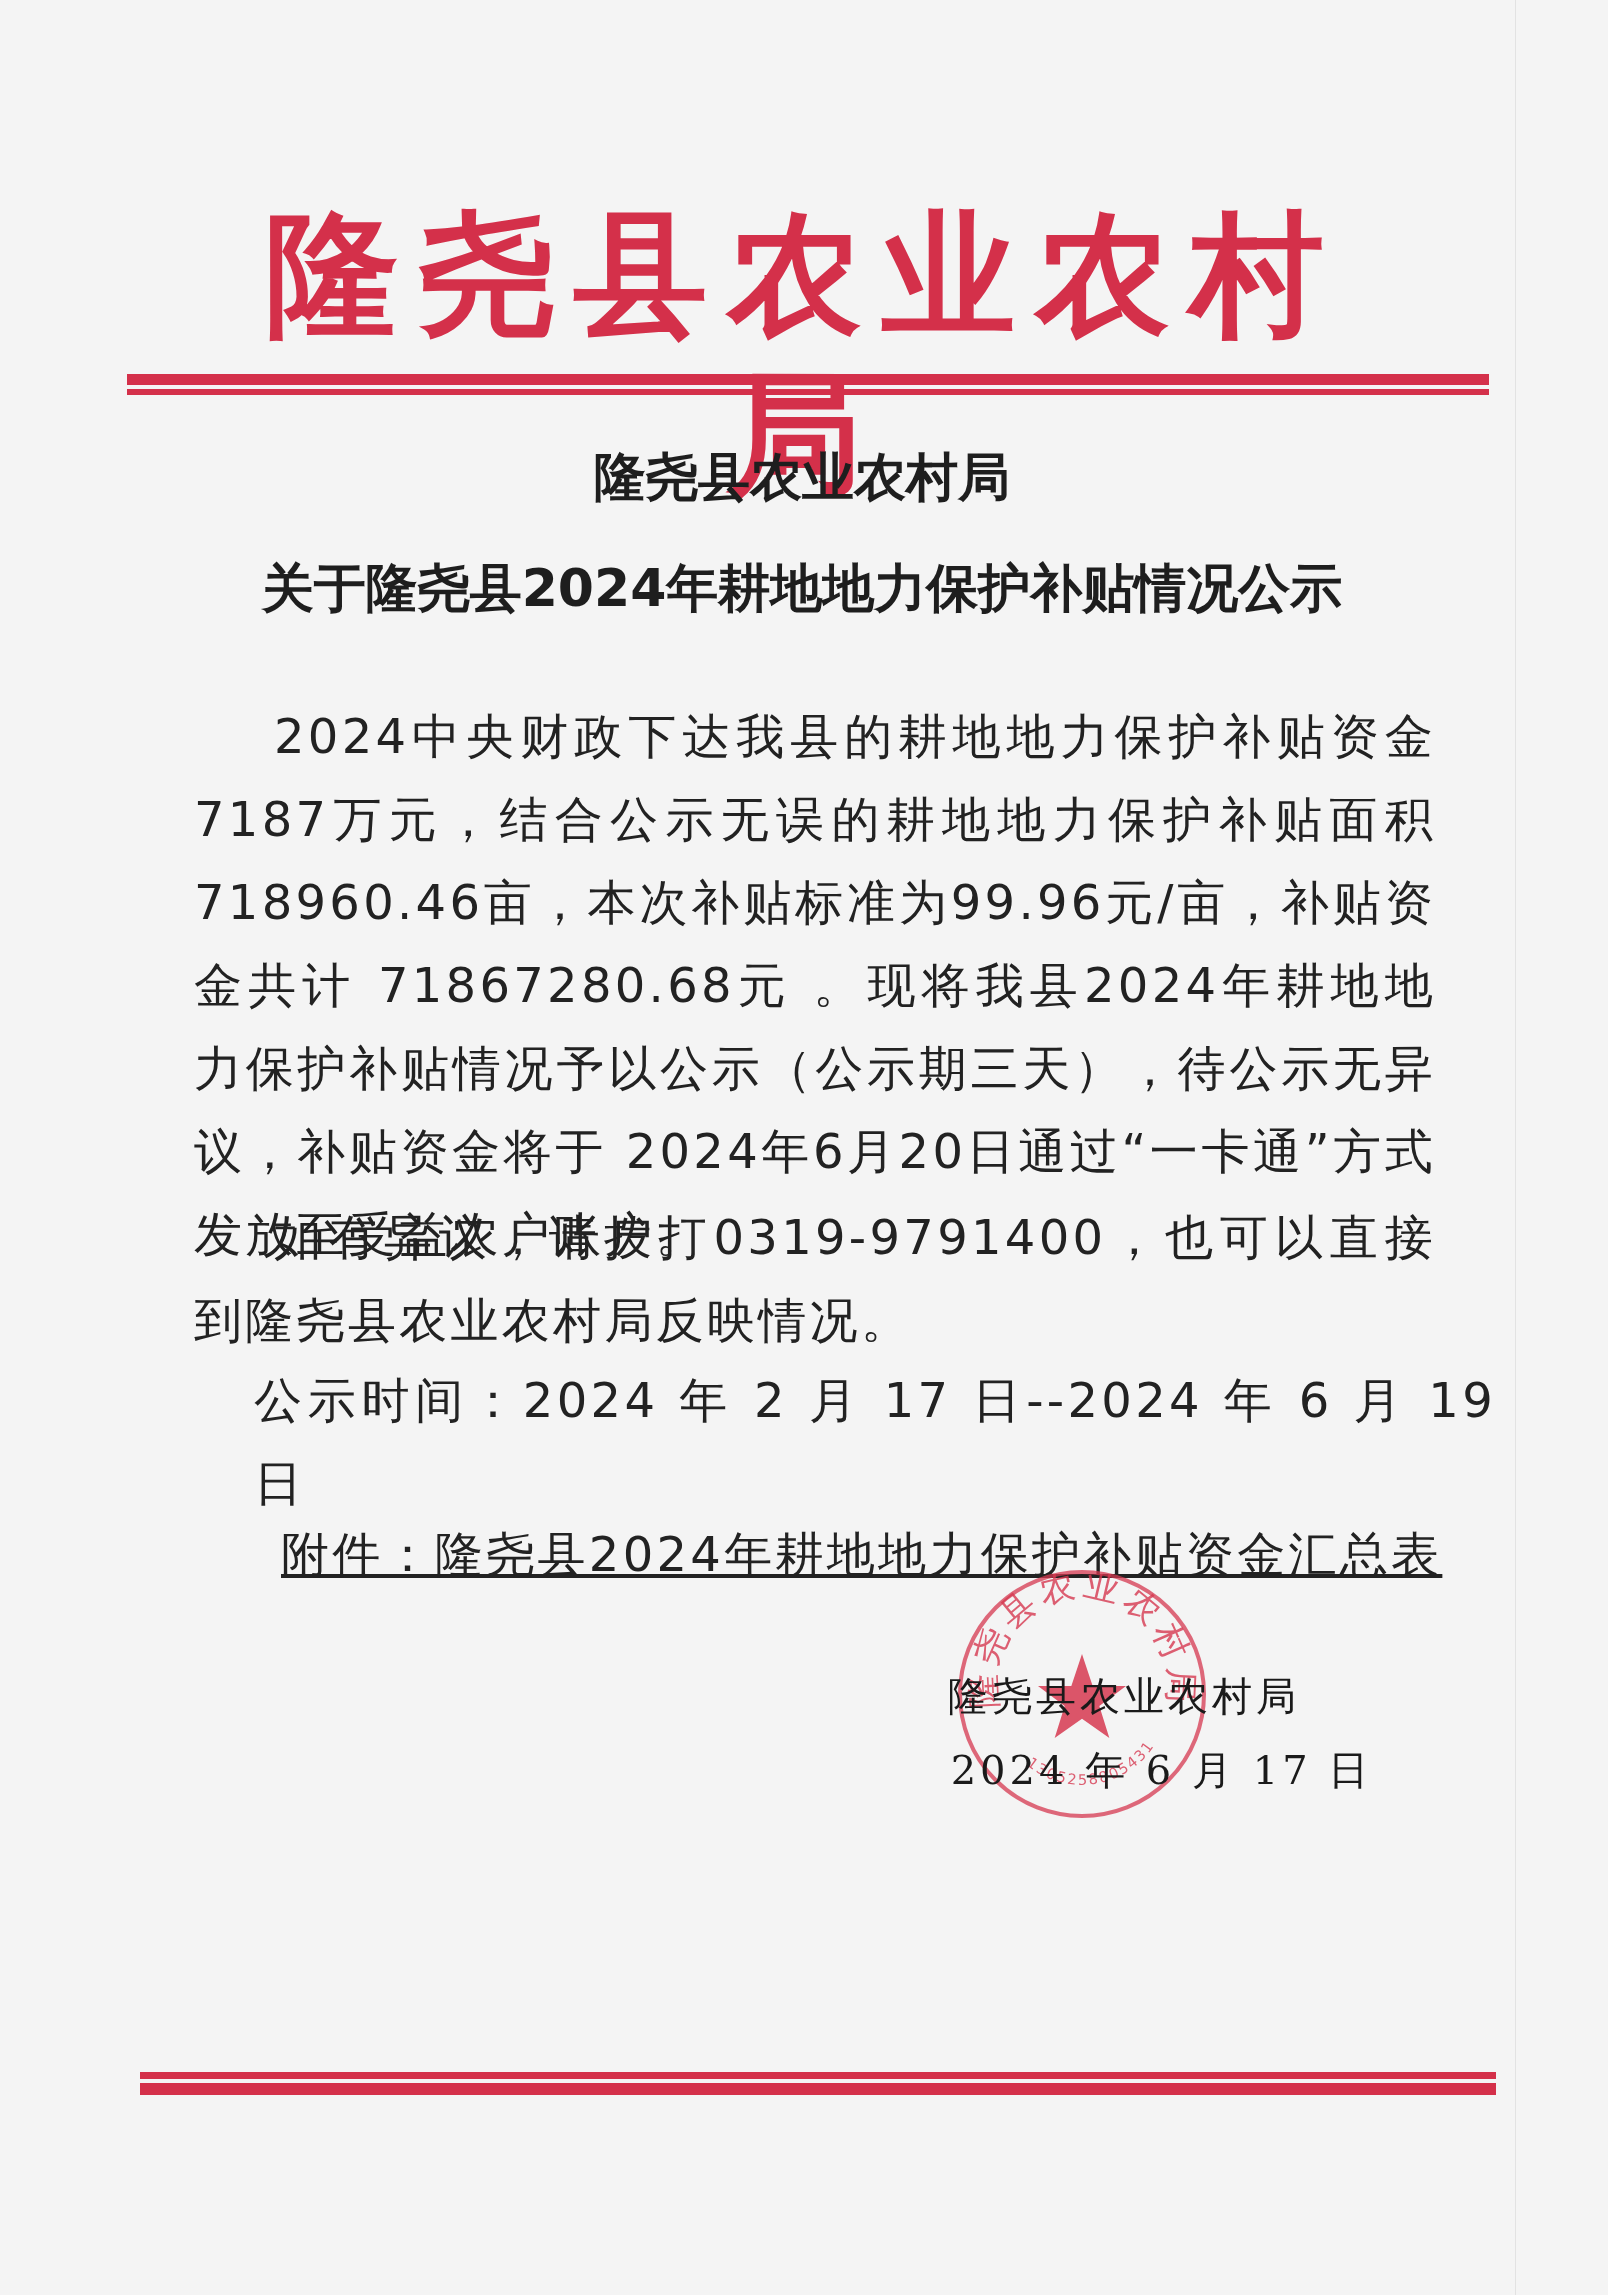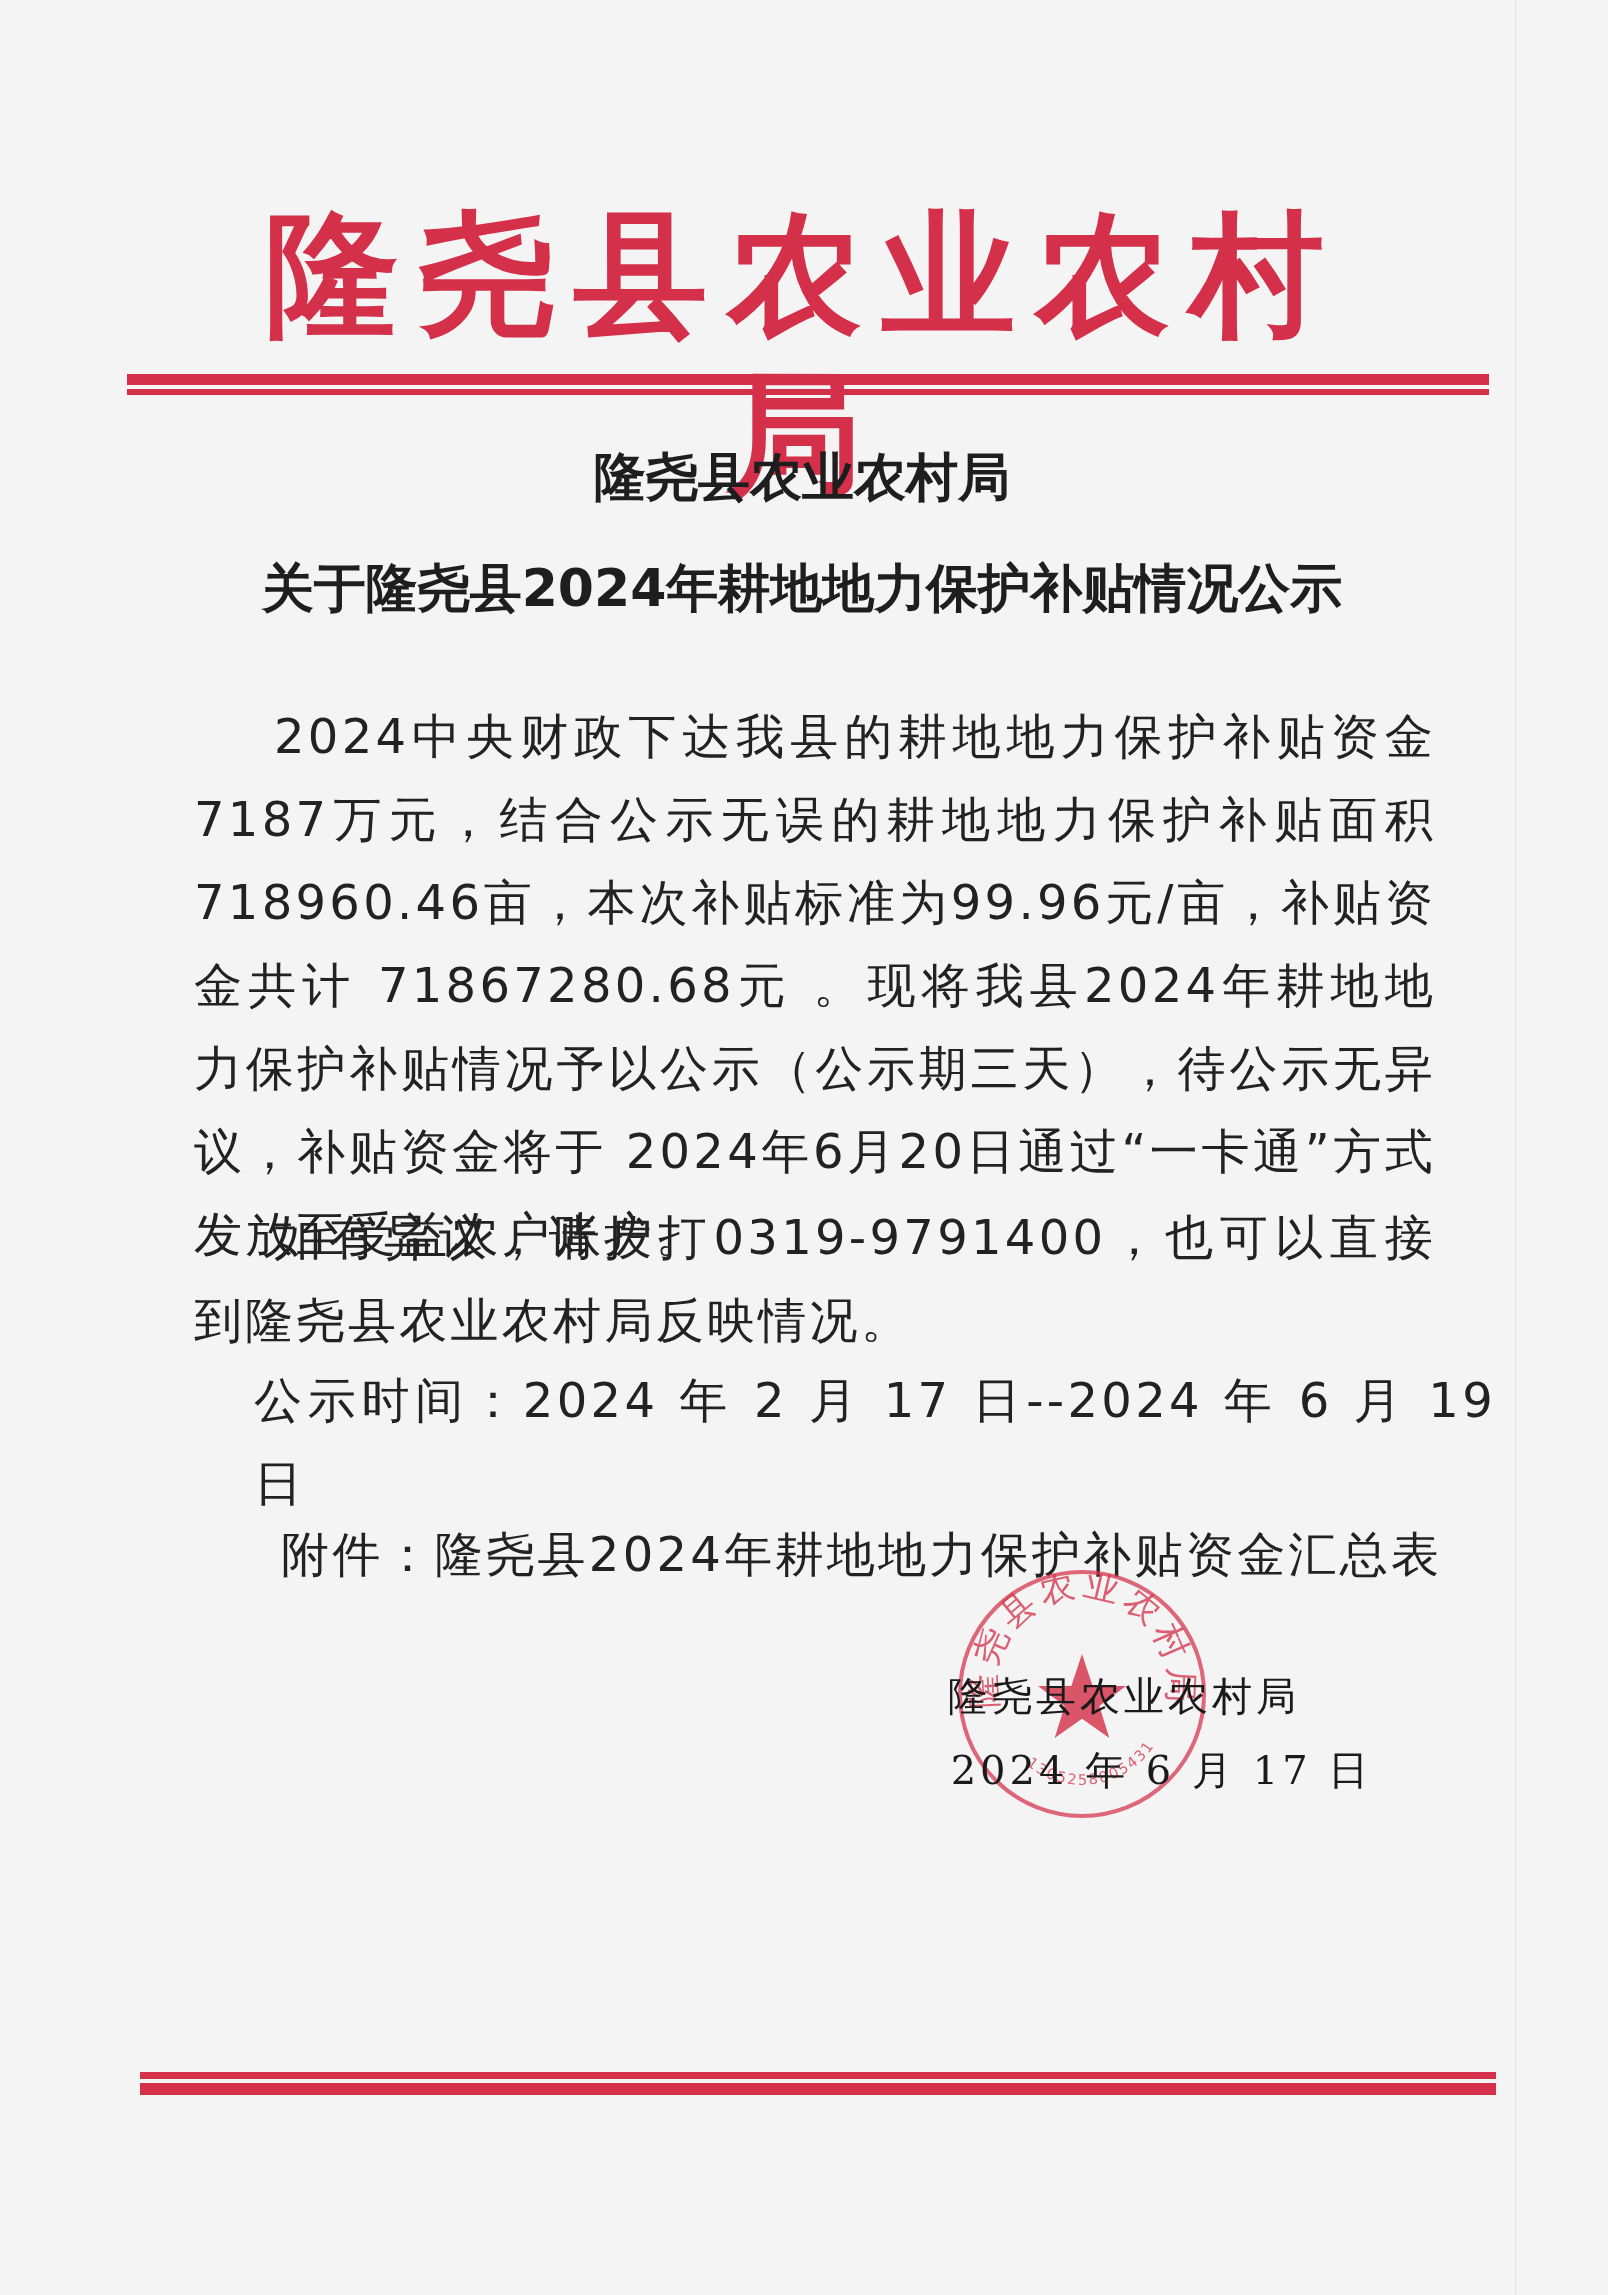--- a/index.html
+++ b/index.html
@@ -51,21 +51,21 @@
     position: absolute; left: 194px; width: 1242px;
     font-family: "DejaVu Sans", "Liberation Sans", sans-serif;
     font-size: 48px; line-height: 83px;
     letter-spacing: 3.3px;
     color: #222;
     text-align: justify;
   }
   .para-1 { top: 695px; text-indent: 80px; }
   .para-2 { top: 1196px; text-indent: 80px; }
   .notice-period { top: 1359px; left: 254px; }
-  .attachment { top: 1513px; left: 281px; }
+  .attachment { top: 1513px; left: 281px; text-decoration: underline; }
 
   .signature {
     position: absolute; left: 948px; width: 427px;
     font-family: "DejaVu Serif", "Liberation Serif", serif;
     font-size: 40px; line-height: 47px;
     color: #1a1a1a;
     text-align: left;
     z-index: 3;
     letter-spacing: 4px;
   }

